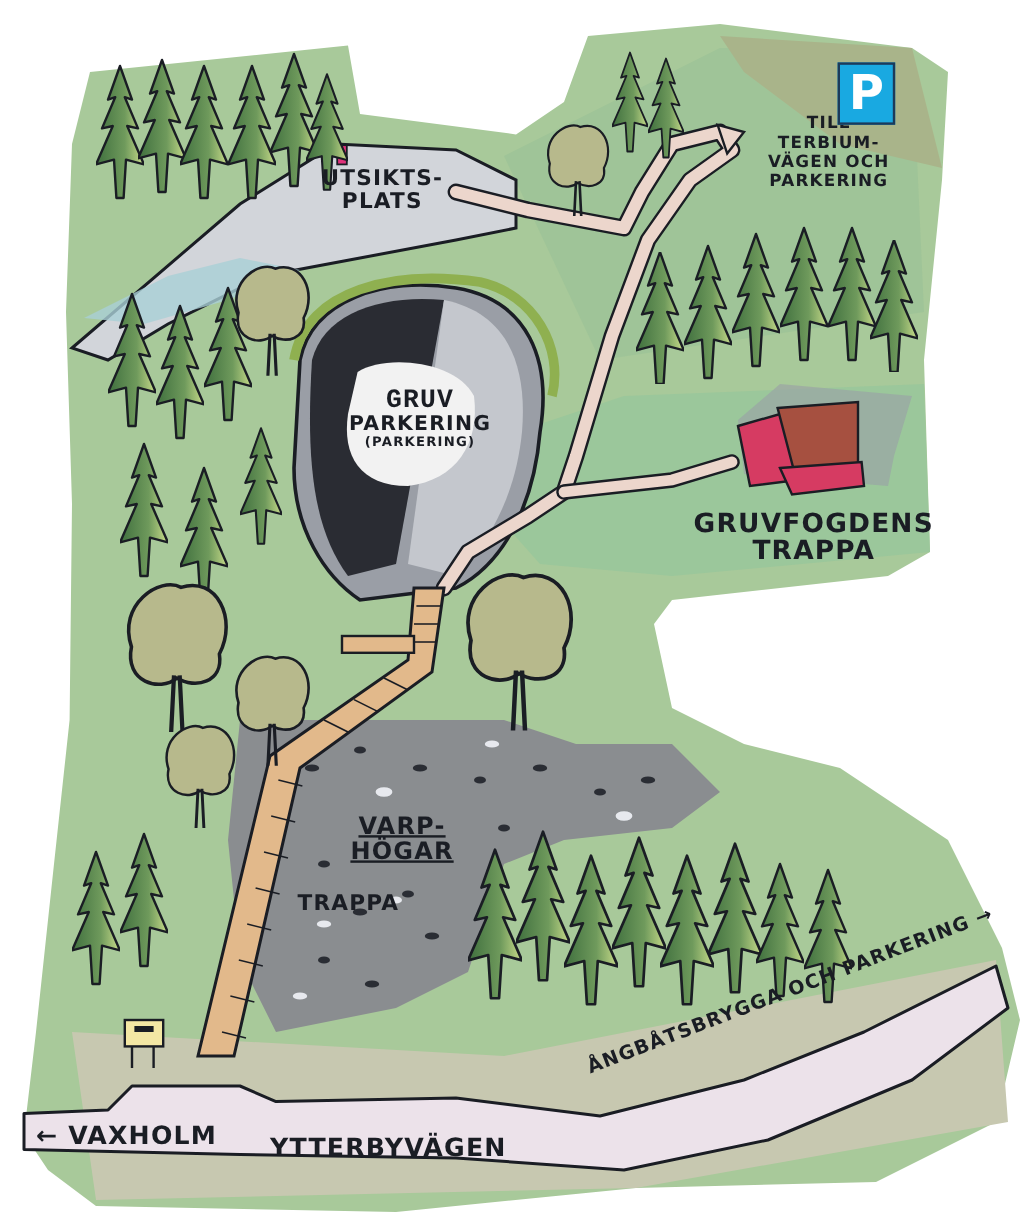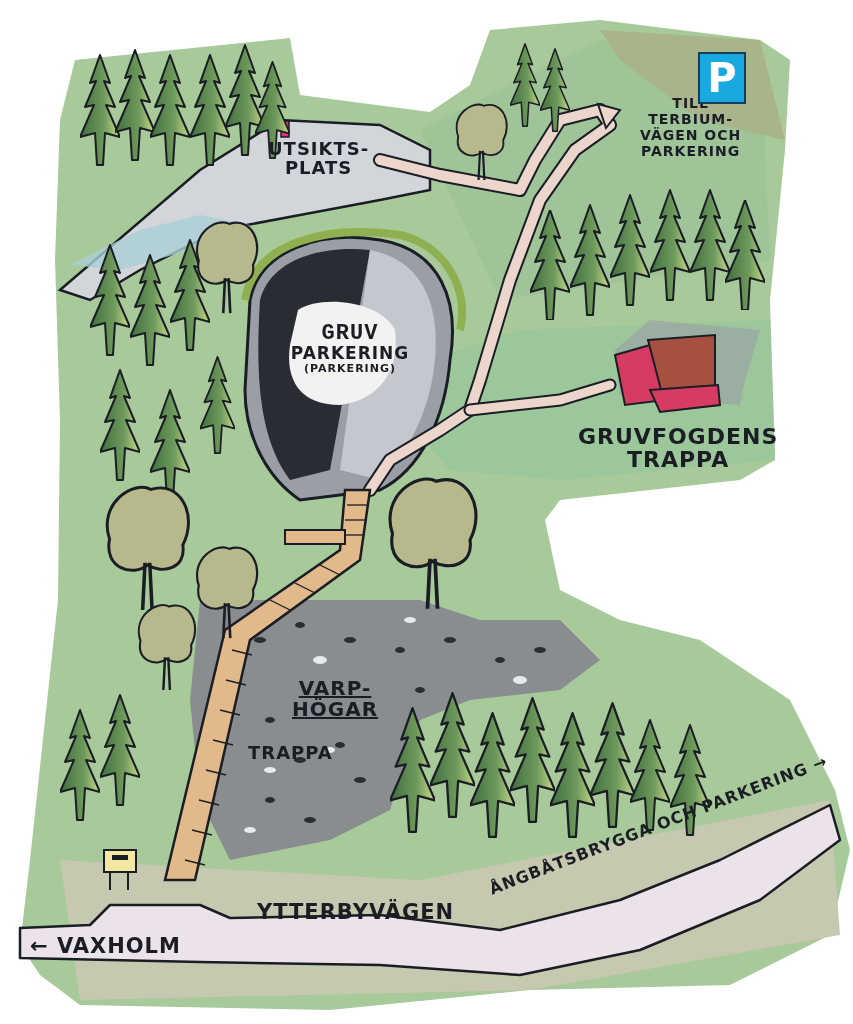--- a/index.html
+++ b/index.html
@@ -178,14 +178,14 @@
 PARKERING</div>
 
 <div class="parking">P</div>
 
 <div class="lbl lbl-lg" style="left:292px;top:678px;font-size:20px;text-decoration:underline;">VARP-
 HÖGAR</div>
 
 <div class="lbl lbl-md" style="left:248px;top:744px;">TRAPPA</div>
 
 <div class="road-lbl" style="left:30px;top:934px;">← VAXHOLM</div>
-<div class="road-lbl" style="left:225px;top:900px;margin-left:32px;">YTTERBYVÄGEN</div>
+<div class="road-lbl" style="left:225px;top:944px;">YTTERBYVÄGEN</div>
 <div class="road-lbl" style="left:490px;top:880px;font-size:16px;transform:rotate(-21deg);transform-origin:left center;">ÅNGBÅTSBRYGGA OCH PARKERING →</div>
 
 </body></html>

